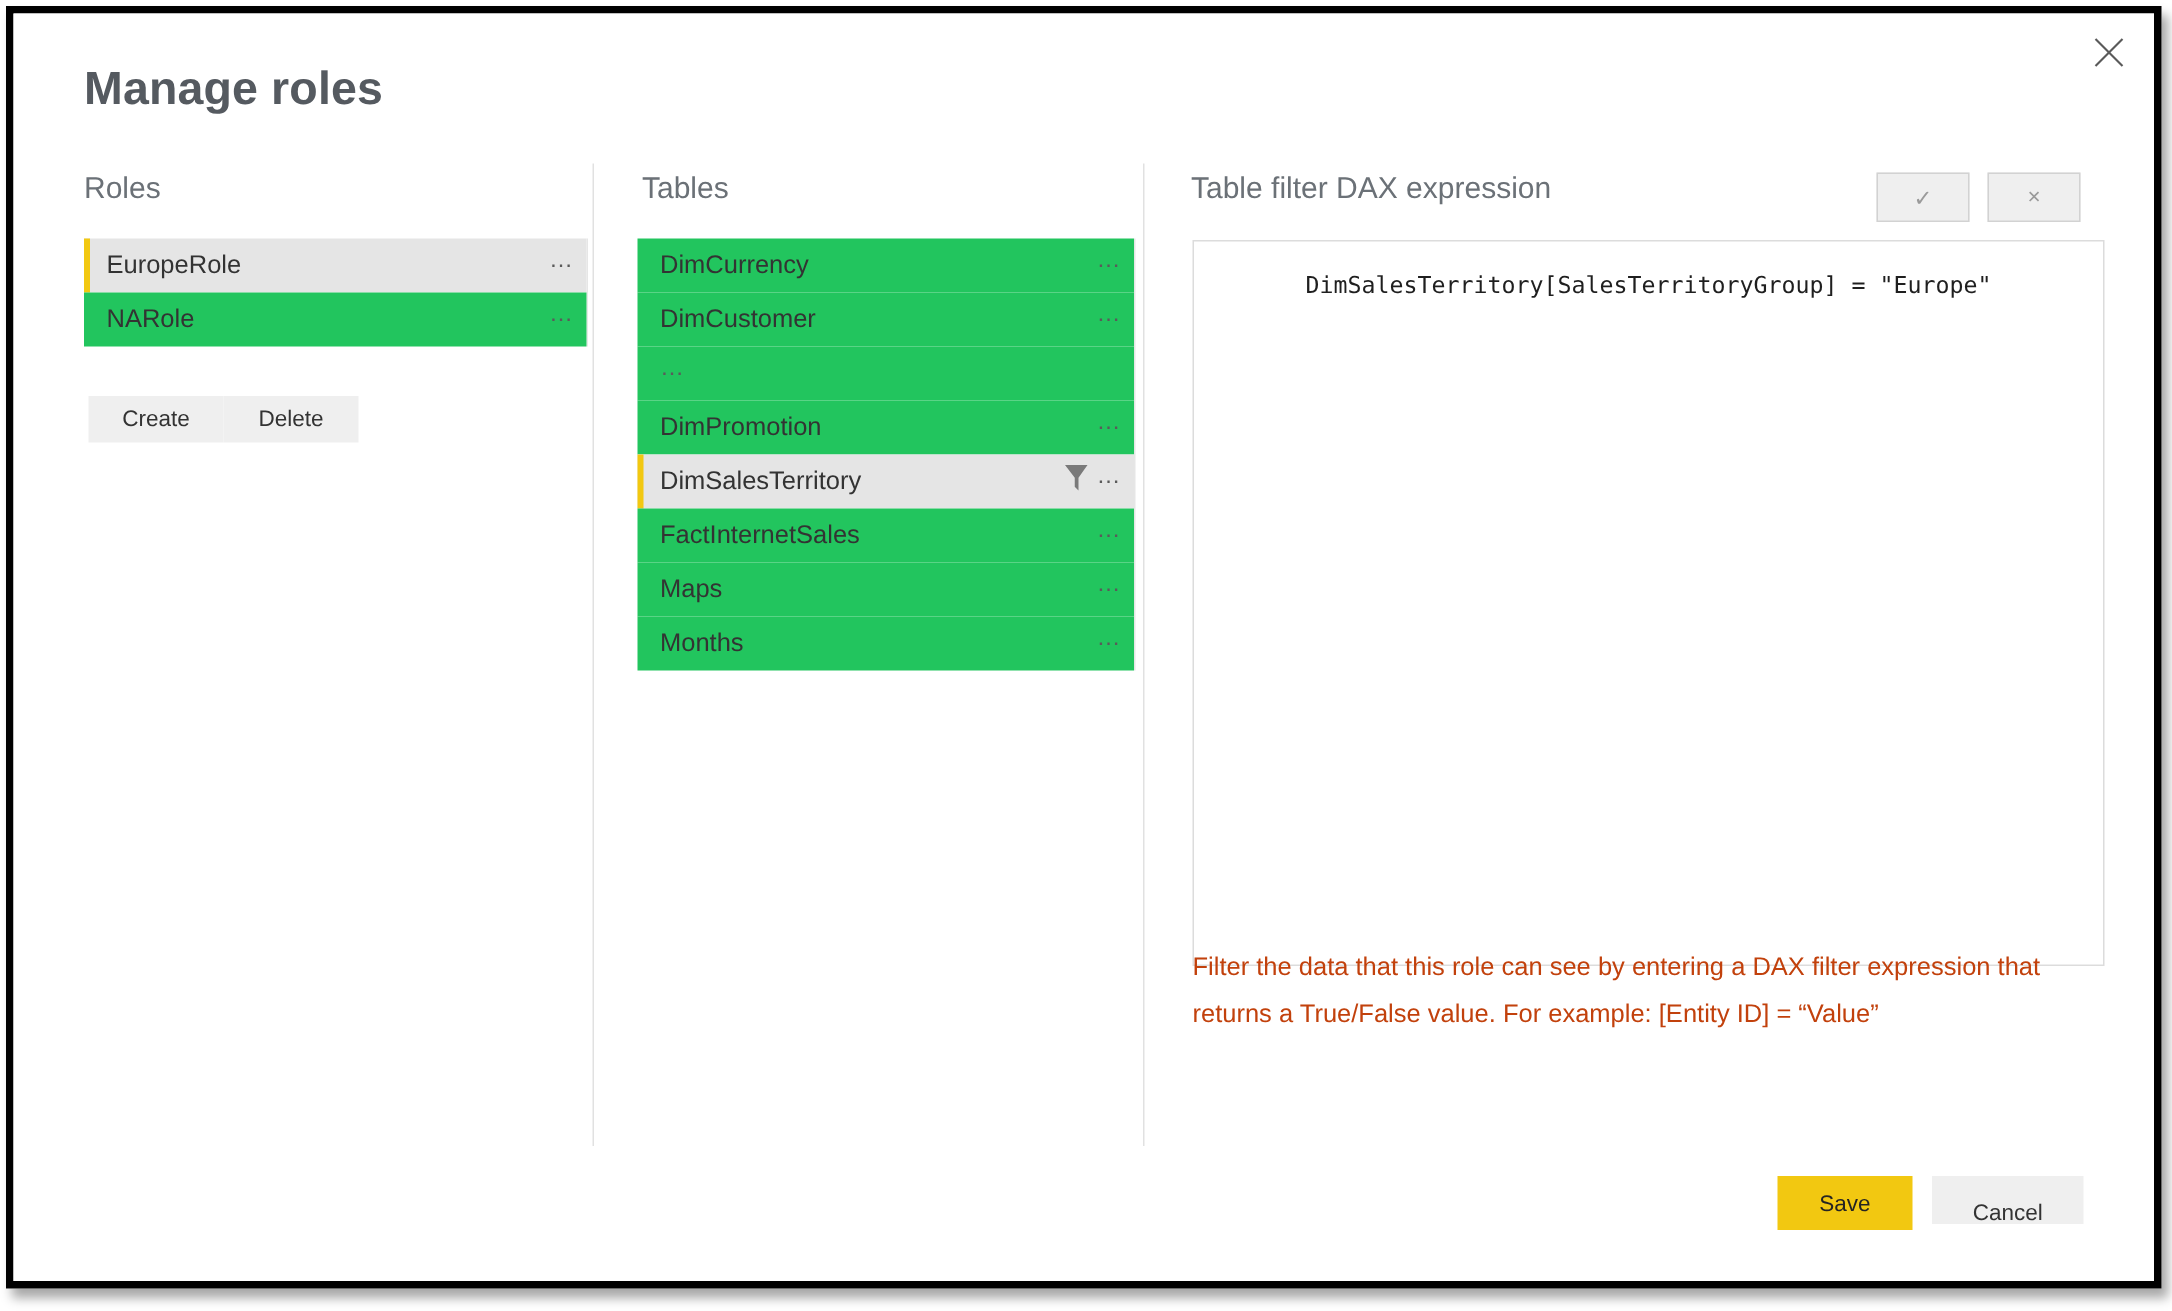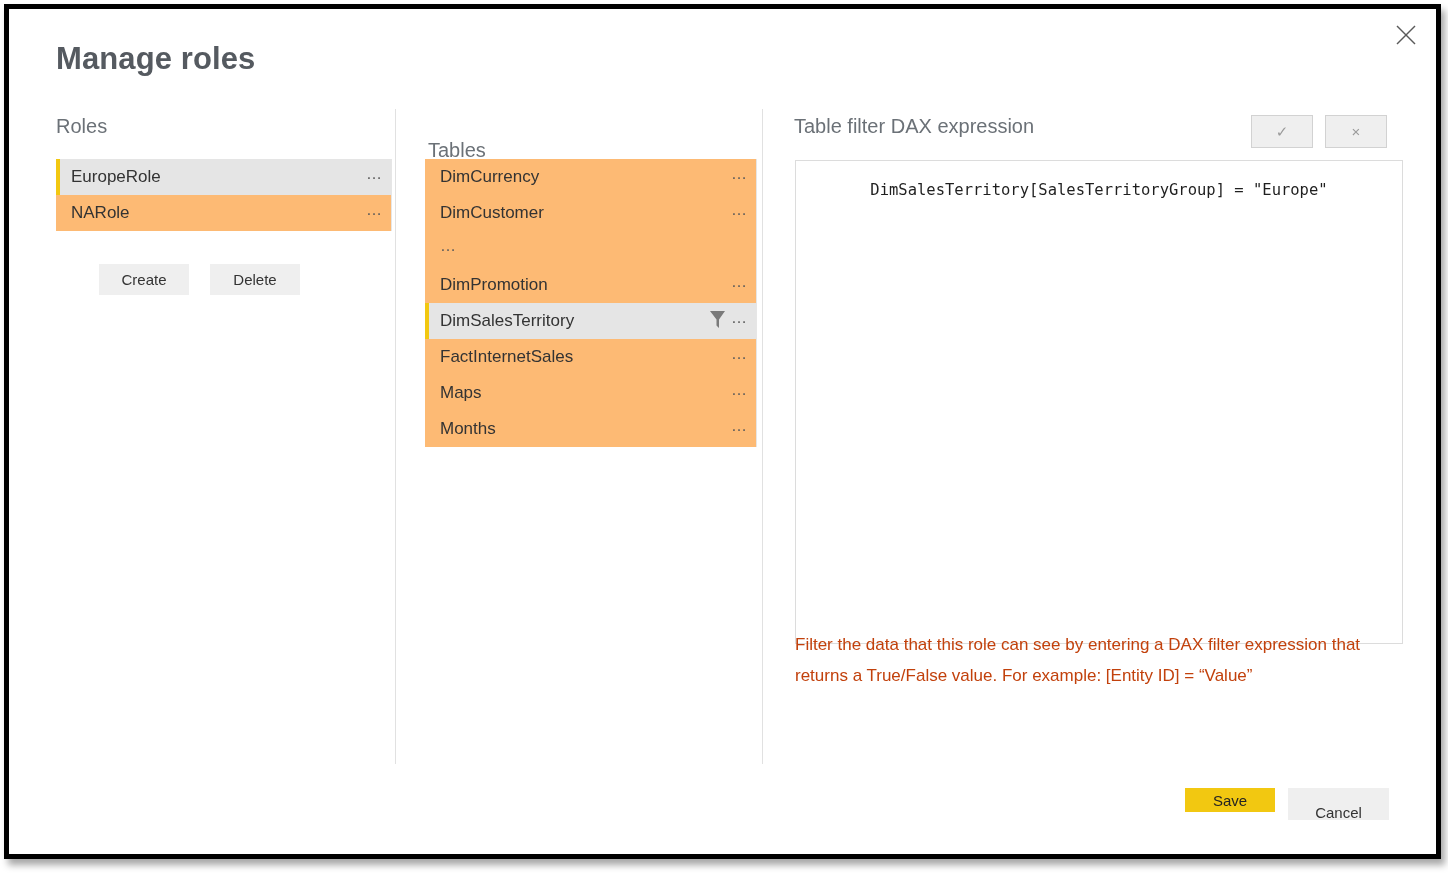--- a/index.html
+++ b/index.html
@@ -68,21 +68,21 @@
 
   
   .section-head {
     position: absolute;
     font-size: 20px;
     font-weight: 400;
     color: #6b7177;
     white-space: nowrap;
   }
   #roles-head  { left: 47px;  top: 106px; }
-  #tables-head { left: 419px; top: 106px; margin-top: 24px; }
+  #tables-head { left: 419px; top: 106px; }
   #dax-head    { left: 785px; top: 106px; }
 
   
   .divider {
     position: absolute;
     top: 100px;
     width: 1px;
     height: 655px;
     background: #e1e1e1;
   }
@@ -98,21 +98,21 @@
   #tables-list { left: 416px; top: 150px; width: 332px; }
 
   .list-row {
     position: relative;
     height: 36px;
     display: flex;
     align-items: center;
     padding-left: 15px;
     padding-right: 8px;
     cursor: pointer;
-    background: #fdba74;
+    background: #22c55e;
   }
   .list-row .accent {
     position: absolute;
     left: 0;
     top: 0;
     bottom: 0;
     width: 4px;
     background: transparent;
   }
   .list-row.selected { background: #e5e5e5; }
@@ -139,22 +139,20 @@
     padding-bottom: 6px;
     cursor: pointer;
   }
 
   
   .roles-actions {
     position: absolute;
     left: 50px;
     top: 255px;
     display: flex;
-    gap: 21px;
-    margin-left: 40px;
   }
   .flat-btn {
     background: #efefef;
     border: none;
     color: #333333;
     font-family: "Liberation Sans", sans-serif;
     font-size: 15px;
     width: 90px;
     height: 31px;
     cursor: pointer;
@@ -225,21 +223,21 @@
     display: flex;
     gap: 13px;
   }
   .btn-primary {
     background: #f2c811;
     border: none;
     color: #252423;
     font-family: "Liberation Sans", sans-serif;
     font-size: 15px;
     width: 90px;
-    height: 24px;
+    height: 36px;
     cursor: pointer;
     padding: 0;
   }
   .btn-secondary {
     background: #efefef;
     border: none;
     color: #333333;
     font-family: "Liberation Sans", sans-serif;
     font-size: 15px;
     width: 101px;

